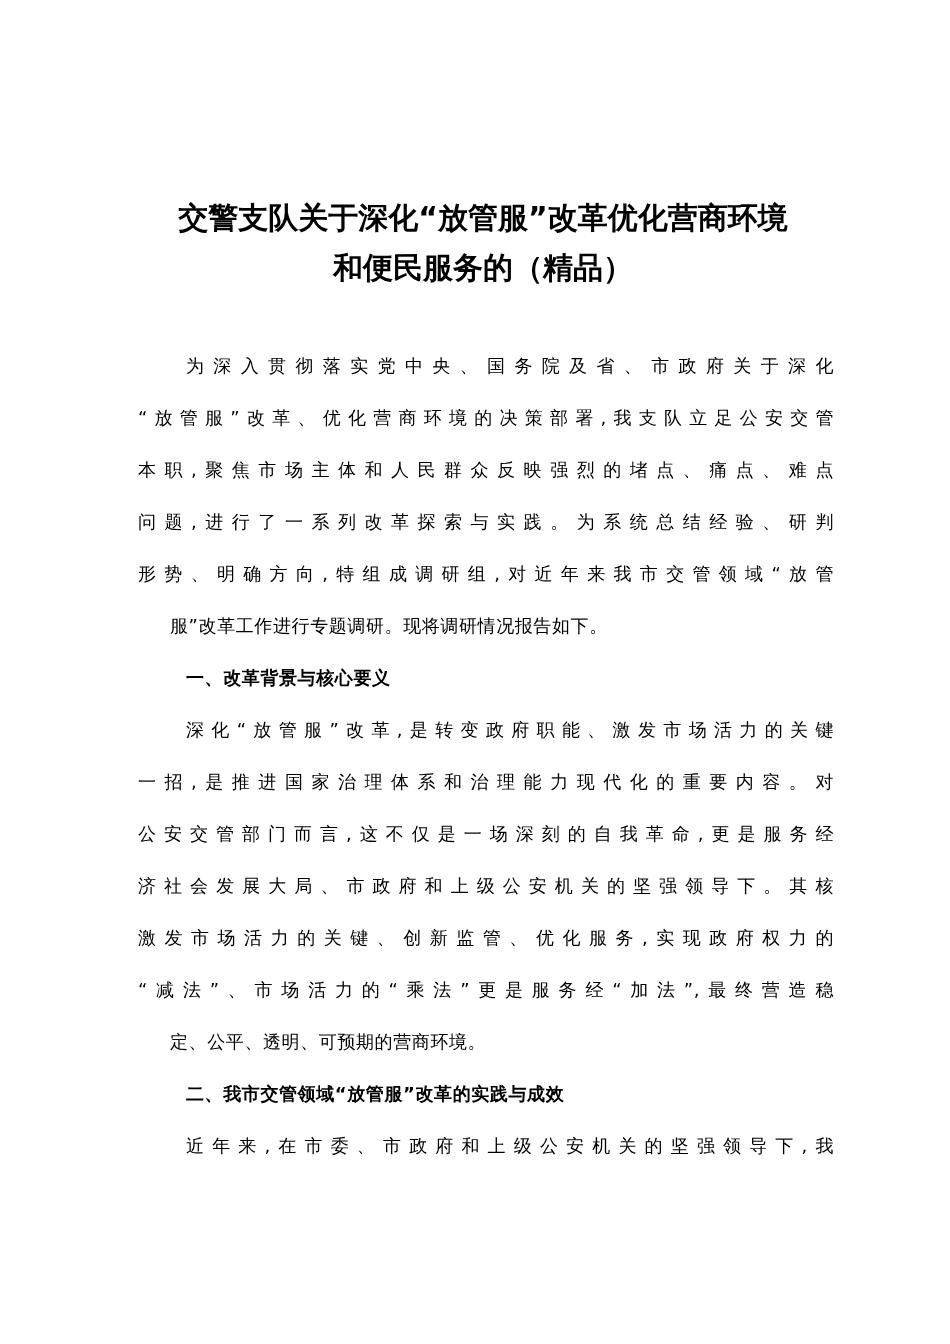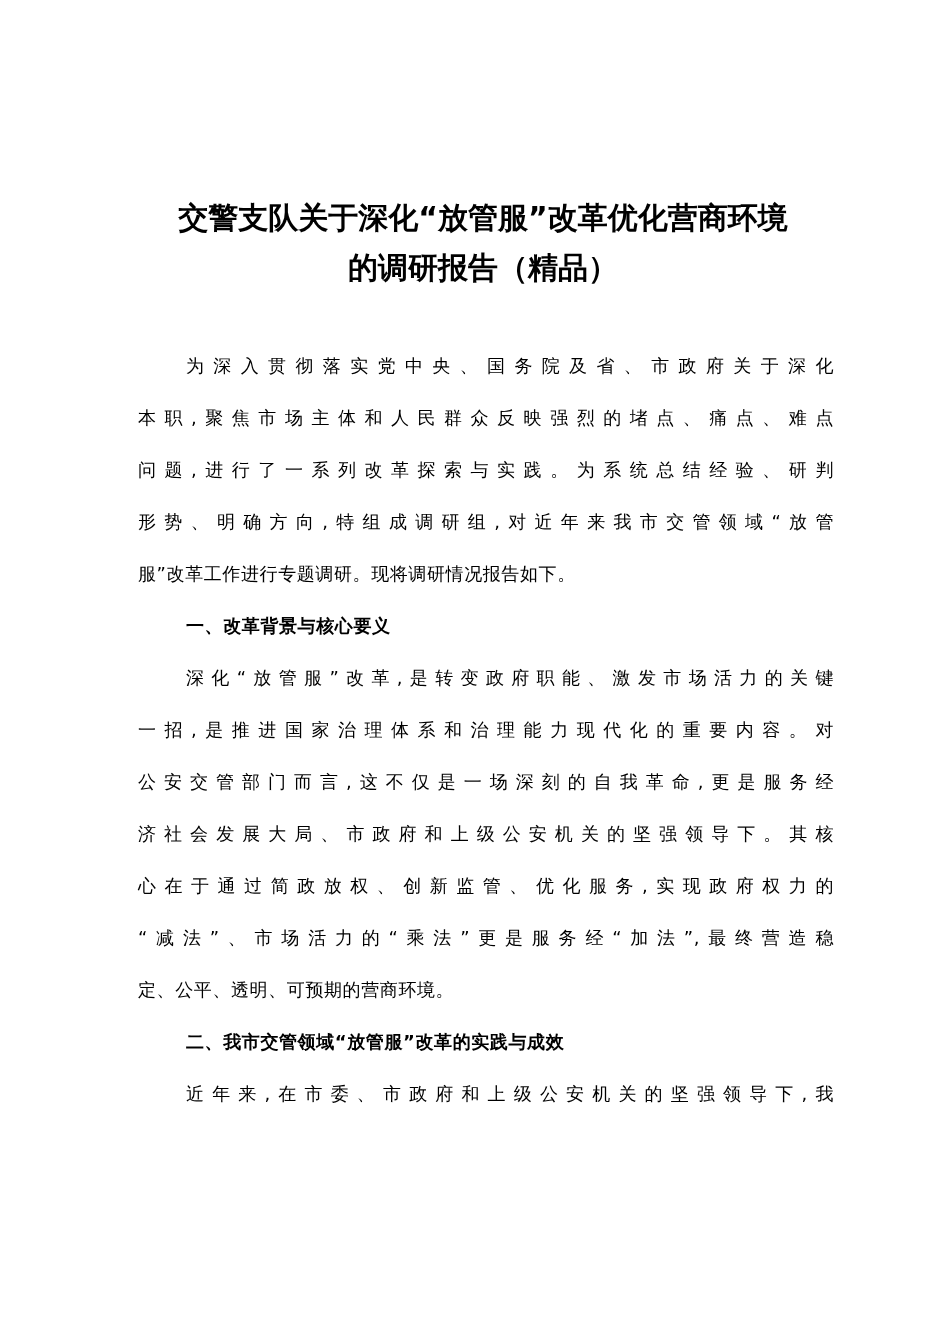--- a/index.html
+++ b/index.html
@@ -49,54 +49,56 @@
     .line {
       display: block;
       white-space: nowrap;
       height: 52px;
       text-align: justify;
       text-align-last: justify;
       letter-spacing: 0.6px;
     }
     .line.last {
       text-align-last: left;
+      margin-left: 32px;
     }
     .indent {
       padding-left: 48px;
     }
     .heading {
       font-weight: bold;
       text-align-last: left;
     }
   </style>
 </head>
 <body>
 
 <div class="page">
 
   <div class="title">
     <span class="title-line">交警支队关于深化“放管服”改革优化营商环境</span>
-    <span class="title-line">的调研报告（精品）</span>
+    <span class="title-line">和便民服务的（精品）</span>
   </div>
 
   <div class="body">
 
     <span class="line indent">为深入贯彻落实党中央、国务院及省、市政府关于深化</span>
+    <span class="line">“放管服”改革、优化营商环境的决策部署,我支队立足公安交管</span>
     <span class="line">本职,聚焦市场主体和人民群众反映强烈的堵点、痛点、难点</span>
     <span class="line">问题,进行了一系列改革探索与实践。为系统总结经验、研判</span>
     <span class="line">形势、明确方向,特组成调研组,对近年来我市交管领域“放管</span>
     <span class="line last">服”改革工作进行专题调研。现将调研情况报告如下。</span>
 
     <span class="line indent heading">一、改革背景与核心要义</span>
 
     <span class="line indent">深化“放管服”改革,是转变政府职能、激发市场活力的关键</span>
     <span class="line">一招,是推进国家治理体系和治理能力现代化的重要内容。对</span>
     <span class="line">公安交管部门而言,这不仅是一场深刻的自我革命,更是服务经</span>
     <span class="line">济社会发展大局、市政府和上级公安机关的坚强领导下。其核</span>
-    <span class="line">心在于通过简政放权、创新监管、优化服务,实现政府权力的</span>
+    <span class="line">激发市场活力的关键、创新监管、优化服务,实现政府权力的</span>
     <span class="line">“减法”、市场活力的“乘法”更是服务经“加法”,最终营造稳</span>
     <span class="line last">定、公平、透明、可预期的营商环境。</span>
 
     <span class="line indent heading">二、我市交管领域“放管服”改革的实践与成效</span>
 
     <span class="line indent">近年来,在市委、市政府和上级公安机关的坚强领导下,我</span>
   </div>
 
 </div>
 

